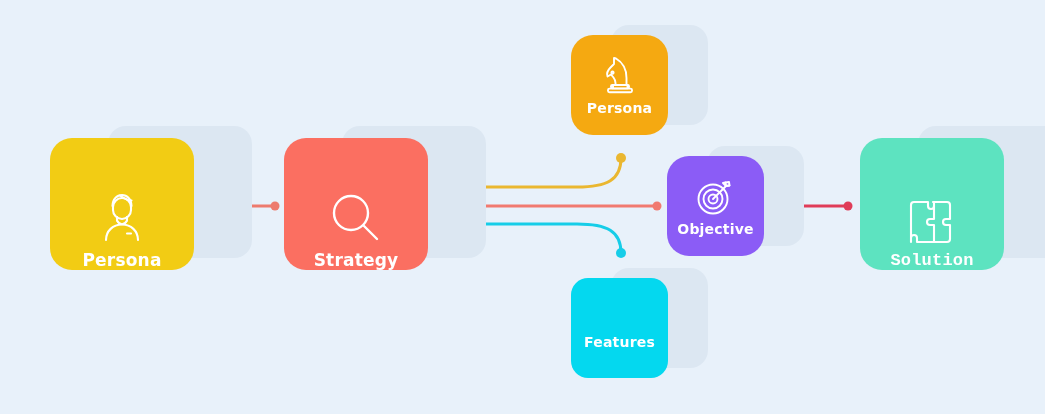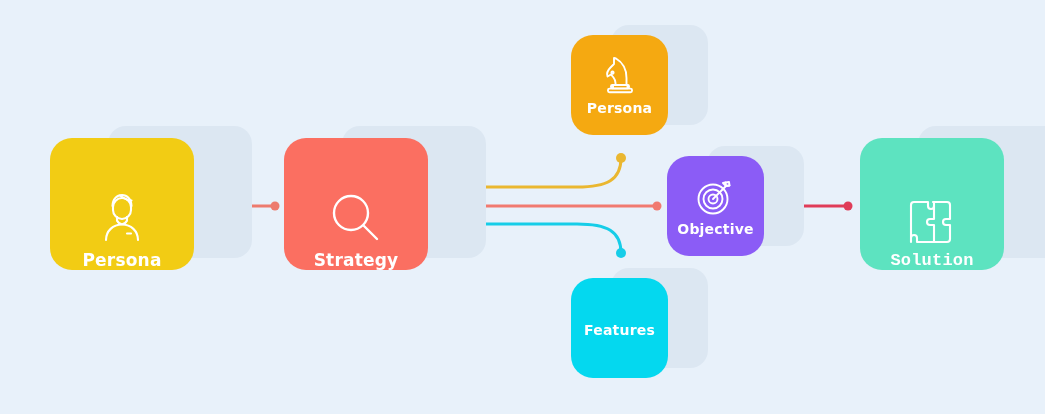--- a/index.html
+++ b/index.html
@@ -57,21 +57,21 @@
   .node.large .card-icon { margin-bottom: 6px; }
   .node.large .card-label { font-size: 17px; }
 
   
   .node.medium .main-card { width: 97px; height: 100px; }
   .node.medium .shadow-card { left: 40px; top: -10px; width: 97px; height: 100px; }
   .node.medium .card-icon { margin-bottom: 4px; }
   .node.medium .card-label { font-size: 14px; }
 
   
-  .node.no-icon .main-card { justify-content: flex-end; padding-bottom: 40px; }
+  .node.no-icon .main-card { justify-content: flex-end; padding-bottom: 28px; border-radius: 17px; }
 
   
   #connectors {
     position: absolute;
     left: 0;
     top: 0;
     width: 1045px;
     height: 414px;
     pointer-events: none;
   }

